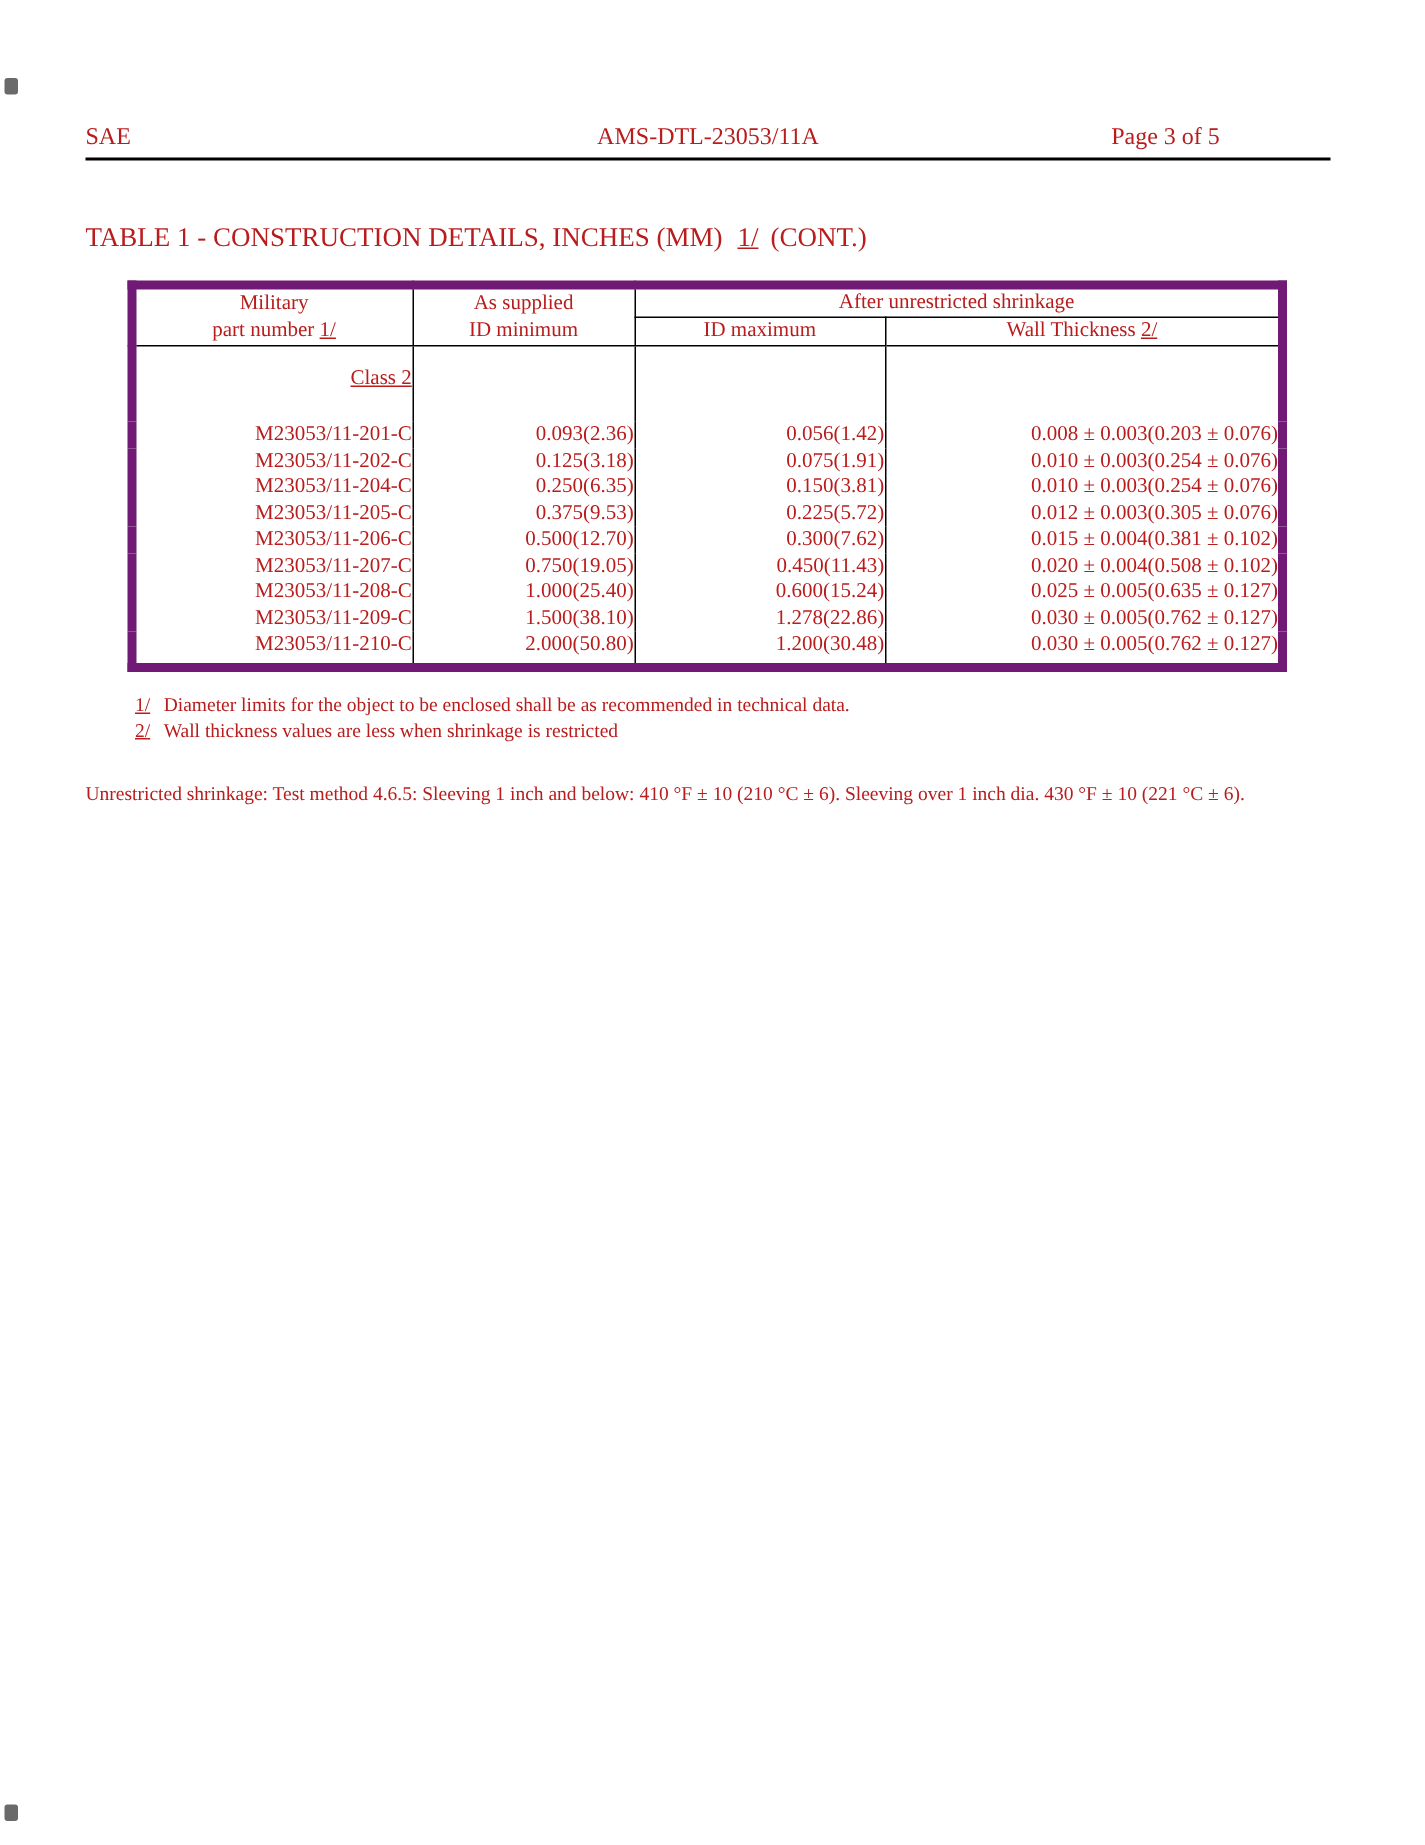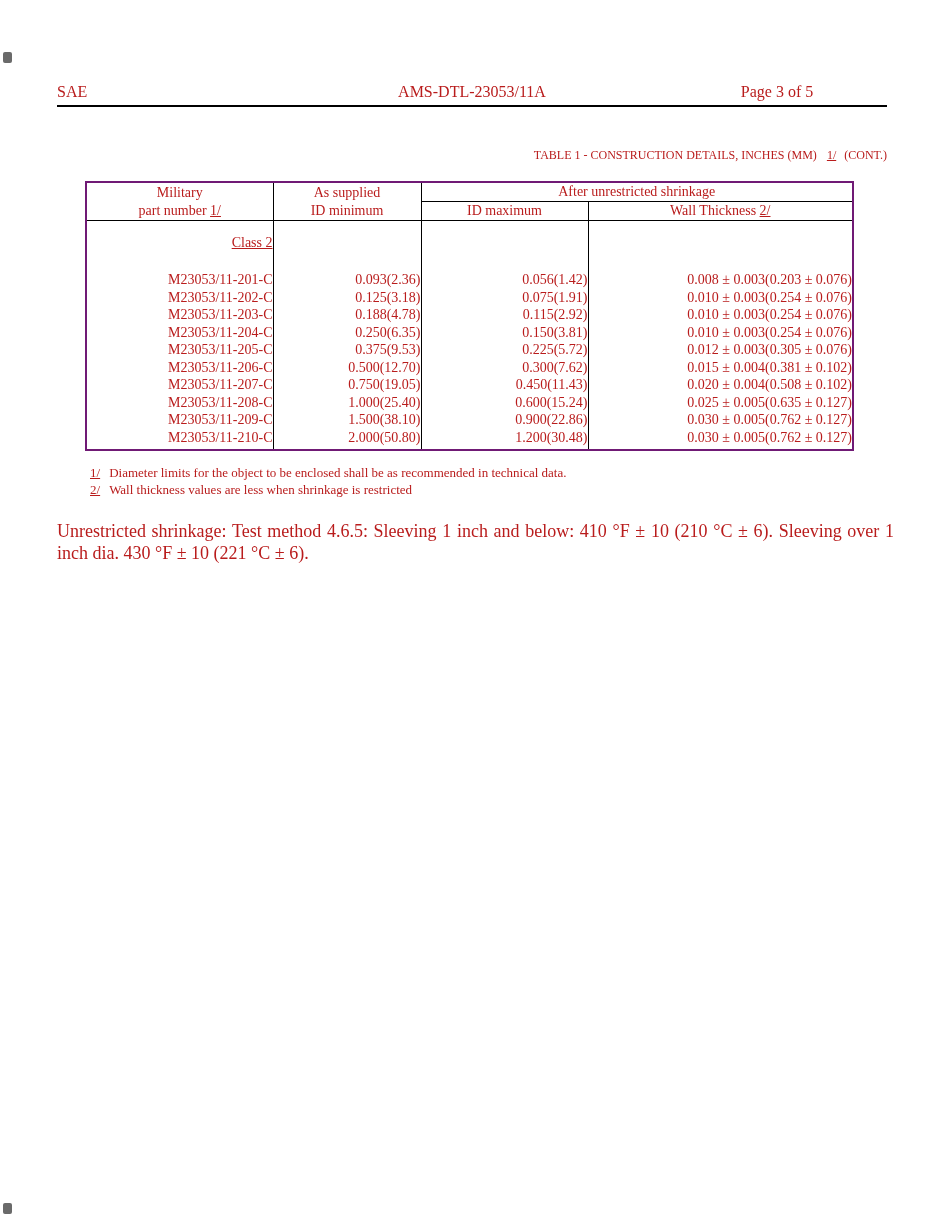--- a/index.html
+++ b/index.html
@@ -35,32 +35,32 @@
     padding-bottom: 4px;
     border-bottom: 2px solid #000;
     font-size: 16px;
   }
   .h-left  { width: 220px; text-align: left; }
   .h-center{ flex: 1; text-align: center; }
   .h-right { width: 220px; text-align: center; }
 
   .table-title {
     margin: 41px 63px 0 57px;
-    text-align: right;
-    font-size: 12px;
+    text-align: left;
+    font-size: 18px;
   }
   .fnref { text-decoration: underline; }
   .title-ref { margin: 0 8px 0 10px; }
 
   .spec-table {
     border-collapse: collapse;
     table-layout: fixed;
     width: 767px;
     margin: 18px 0 0 85px;
-    border: 2px solid #701a75;
+    border: 6px solid #701a75;
   }
   .w1 { width: 187px; }
   .w2 { width: 148px; }
   .w3 { width: 167px; }
   .w4 { width: 265px; }
   .spec-table th, .spec-table td {
     border-left: 1px solid #000;
     padding: 0;
     font-weight: normal;
     font-size: 14px;
@@ -88,21 +88,21 @@
     margin: 13px 63px 0 90px;
     font-size: 13px;
     line-height: 17px;
   }
   .footnote { display: flex; }
   .footnote .fnref { flex: 0 0 auto; margin-right: 9px; }
   .footnote .fn-text { flex: 1; }
 
   .body-text {
     margin: 23px 56px 0 57px;
-    font-size: 18px;
+    font-size: 13px;
     line-height: 21.5px;
     text-align: justify;
   }
 </style>
 </head>
 <body>
 
 <div class="page">
 
   <div class="scan-mark top"></div>
@@ -164,26 +164,20 @@
           <td class="cell-id_max">0.056(1.42)</td>
           <td class="cell-wall">0.008 ± 0.003(0.203 ± 0.076)</td>
         </tr>
         <tr>
           <td class="cell-part">M23053/11-202-C</td>
           <td class="cell-id_min">0.125(3.18)</td>
           <td class="cell-id_max">0.075(1.91)</td>
           <td class="cell-wall">0.010 ± 0.003(0.254 ± 0.076)</td>
         </tr>
         <tr>
-          <td class="cell-part">M23053/11-203-C</td>
-          <td class="cell-id_min">0.188(4.78)</td>
-          <td class="cell-id_max">0.115(2.92)</td>
-          <td class="cell-wall">0.010 ± 0.003(0.254 ± 0.076)</td>
-        </tr>
-        <tr>
           <td class="cell-part">M23053/11-204-C</td>
           <td class="cell-id_min">0.250(6.35)</td>
           <td class="cell-id_max">0.150(3.81)</td>
           <td class="cell-wall">0.010 ± 0.003(0.254 ± 0.076)</td>
         </tr>
         <tr>
           <td class="cell-part">M23053/11-205-C</td>
           <td class="cell-id_min">0.375(9.53)</td>
           <td class="cell-id_max">0.225(5.72)</td>
           <td class="cell-wall">0.012 ± 0.003(0.305 ± 0.076)</td>
@@ -202,21 +196,21 @@
         </tr>
         <tr>
           <td class="cell-part">M23053/11-208-C</td>
           <td class="cell-id_min">1.000(25.40)</td>
           <td class="cell-id_max">0.600(15.24)</td>
           <td class="cell-wall">0.025 ± 0.005(0.635 ± 0.127)</td>
         </tr>
         <tr>
           <td class="cell-part">M23053/11-209-C</td>
           <td class="cell-id_min">1.500(38.10)</td>
-          <td class="cell-id_max">0.900(22.86)</td>
+          <td class="cell-id_max">1.278(22.86)</td>
           <td class="cell-wall">0.030 ± 0.005(0.762 ± 0.127)</td>
         </tr>
         <tr class="last-row">
           <td class="cell-part">M23053/11-210-C</td>
           <td class="cell-id_min">2.000(50.80)</td>
           <td class="cell-id_max">1.200(30.48)</td>
           <td class="cell-wall">0.030 ± 0.005(0.762 ± 0.127)</td>
         </tr>
       </tbody>
   </table>

